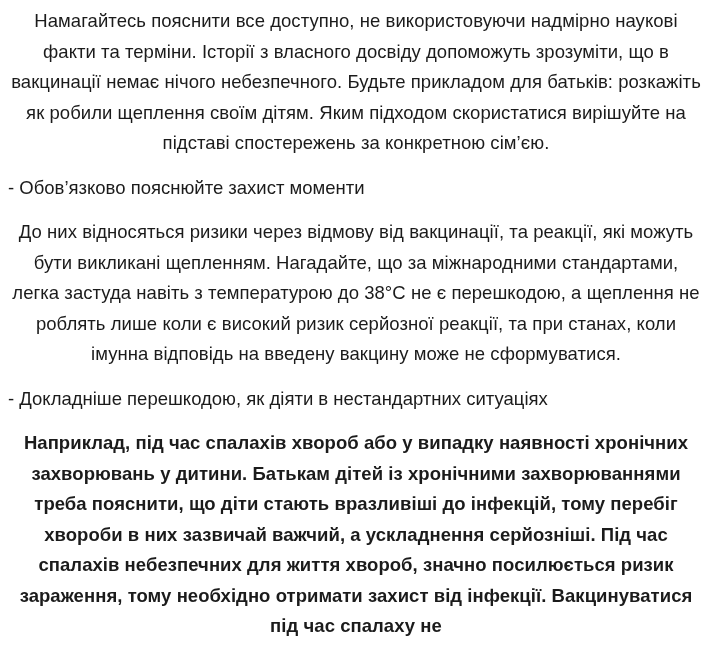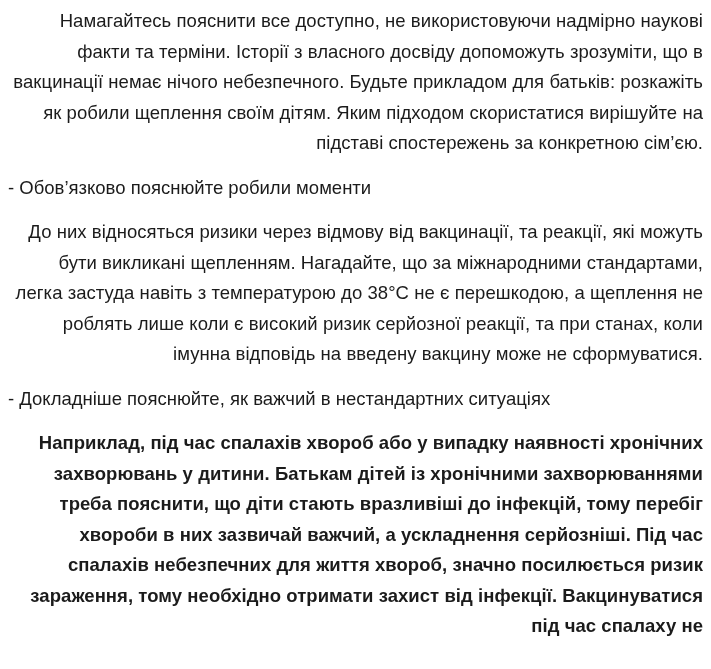--- a/index.html
+++ b/index.html
@@ -17,36 +17,36 @@
   .article {
     padding: 6px 8px 0 8px;
     box-sizing: border-box;
     width: 711px;
   }
   .para {
     font-size: 18.5px;
     line-height: 30.5px;
     color: #1b1b1b;
     margin: 0 0 14px 1px;
-    text-align: right;
+    text-align: center;
     letter-spacing: 0.05px;
   }
   .subhead {
     font-size: 18.5px;
     line-height: 30.5px;
     color: #1b1b1b;
     margin: 0 0 14px 0;
   }
   .para:last-child {
     margin-bottom: 0;
     font-weight: bold;
   }
 </style>
 </head>
 <body>
 
 <div class="article">
   <p class="para">Намагайтесь пояснити все доступно, не використовуючи надмірно наукові факти та терміни. Історії з власного досвіду допоможуть зрозуміти, що в вакцинації немає нічого небезпечного. Будьте прикладом для батьків: розкажіть як робили щеплення своїм дітям. Яким підходом скористатися вирішуйте на підставі спостережень за конкретною сім’єю.</p>
-  <p class="subhead">- Обов’язково пояснюйте робили моменти</p>
+  <p class="subhead">- Обов’язково пояснюйте захист моменти</p>
   <p class="para">До них відносяться ризики через відмову від вакцинації, та реакції, які можуть бути викликані щепленням. Нагадайте, що за міжнародними стандартами, легка застуда навіть з температурою до 38°С не є перешкодою, а щеплення не роблять лише коли є високий ризик серйозної реакції, та при станах, коли імунна відповідь на введену вакцину може не сформуватися.</p>
-  <p class="subhead">- Докладніше пояснюйте, як важчий в нестандартних ситуаціях</p>
+  <p class="subhead">- Докладніше перешкодою, як діяти в нестандартних ситуаціях</p>
   <p class="para">Наприклад, під час спалахів хвороб або у випадку наявності хронічних захворювань у дитини. Батькам дітей із хронічними захворюваннями треба пояснити, що діти стають вразливіші до інфекцій, тому перебіг хвороби в них зазвичай важчий, а ускладнення серйозніші. Під час спалахів небезпечних для життя хвороб, значно посилюється ризик зараження, тому необхідно отримати захист від інфекції. Вакцинуватися під час спалаху не</p>
 </div>
 
 </body></html>

